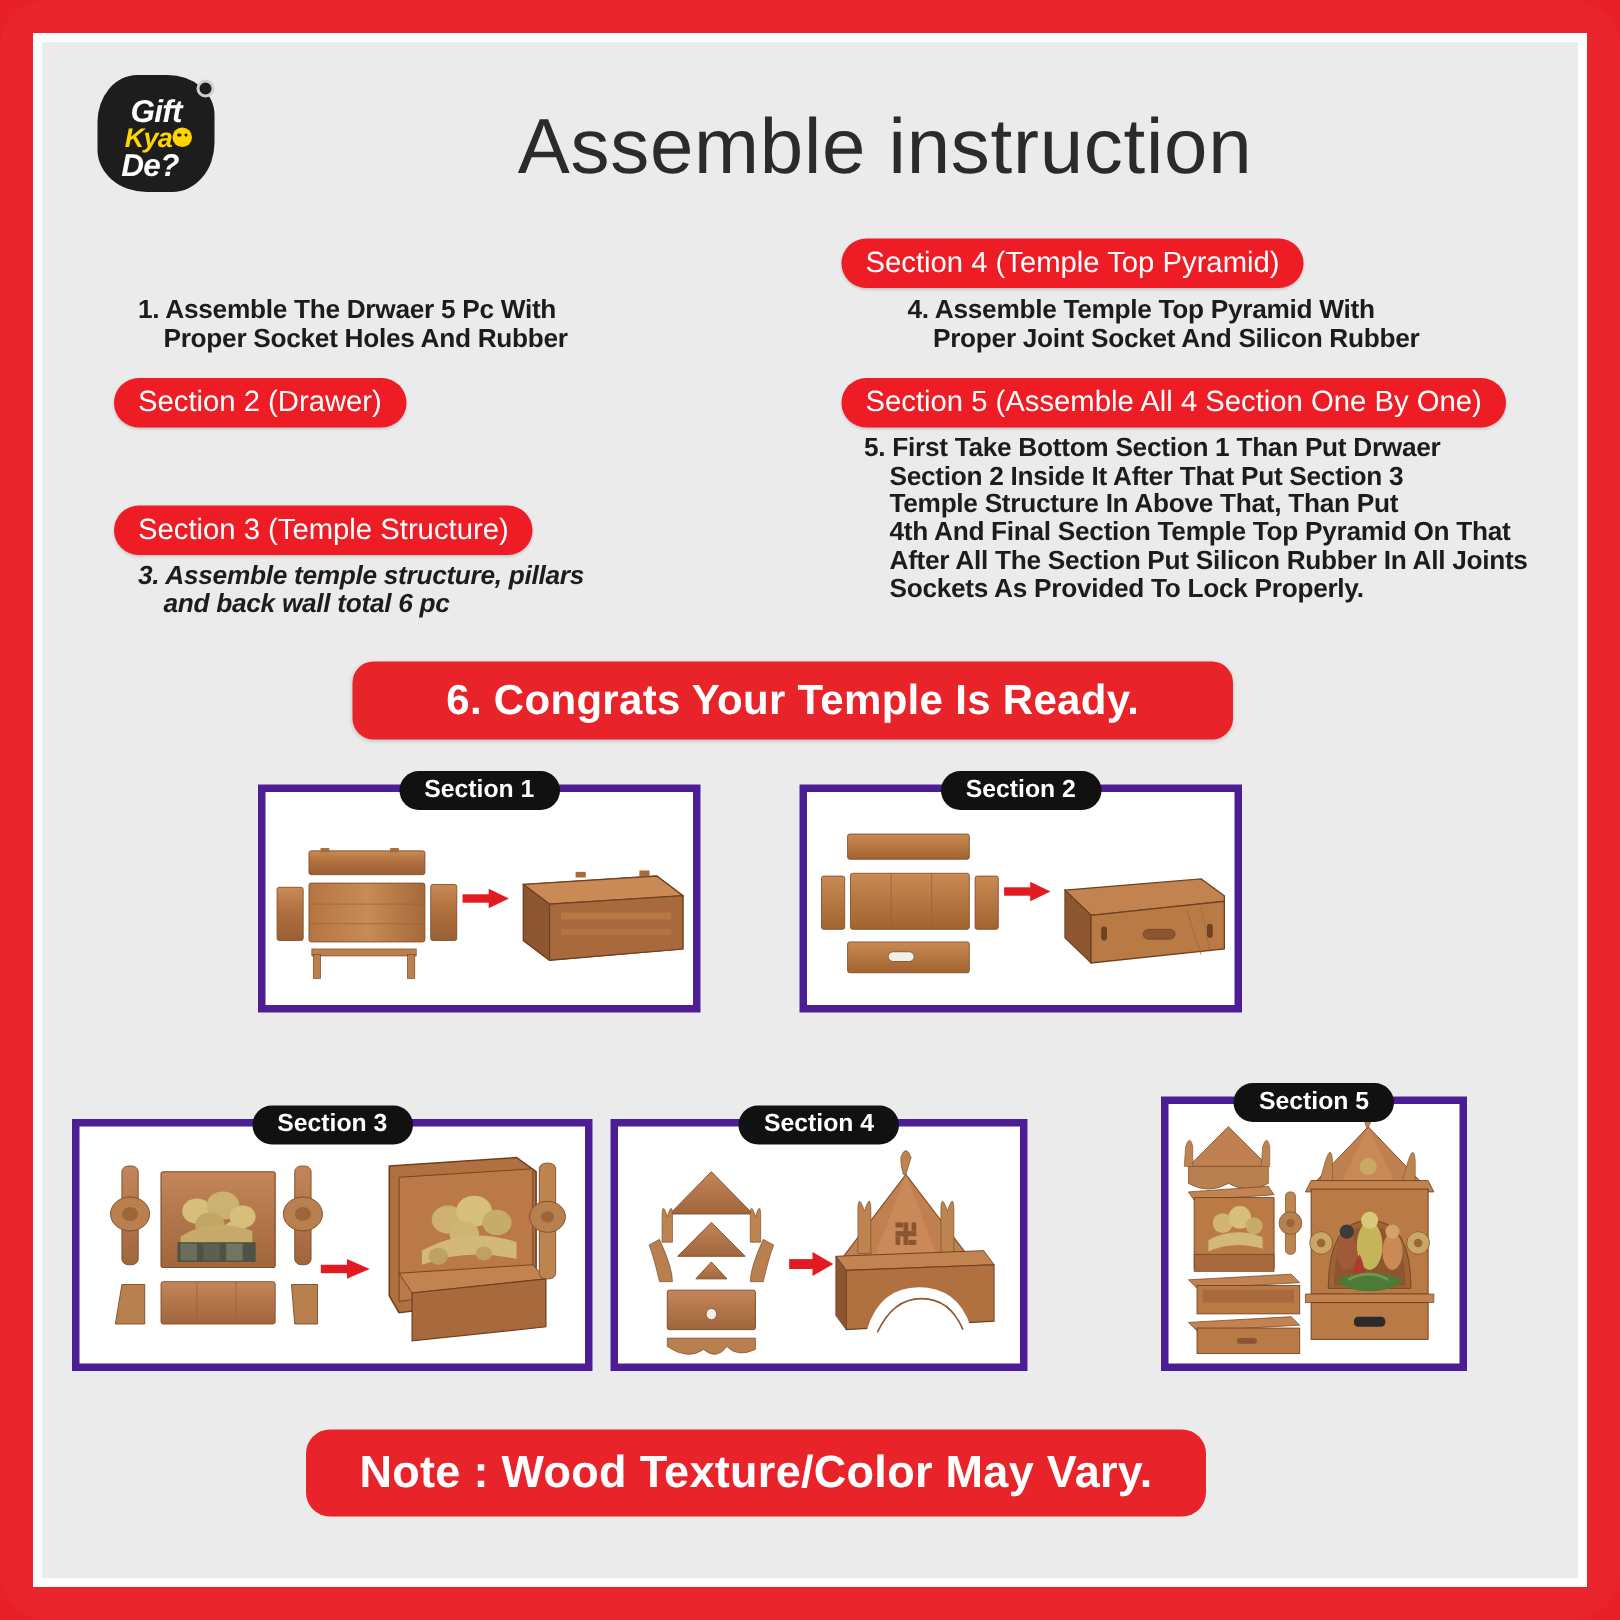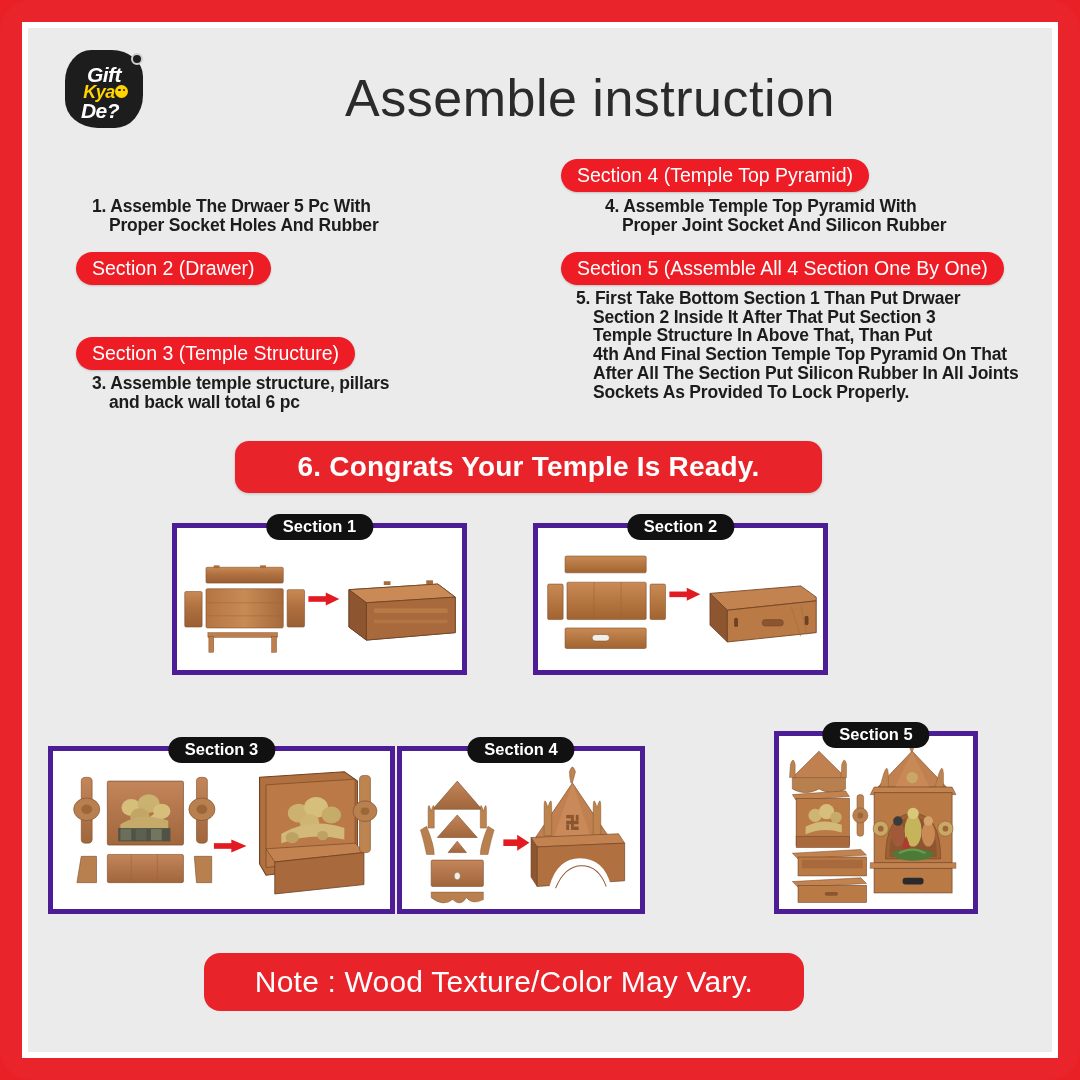--- a/index.html
+++ b/index.html
@@ -133,21 +133,21 @@
     letter-spacing: -0.2px;
   }
   .step .num { }
 
   
   #pill-1 { left: 48px;  top: 131px; }
   #step-1 { left: 64px;  top: 169px; text-indent: -17px; padding-left: 17px; }
   #pill-2 { left: 48px;  top: 224px; }
   #step-2 { left: 64px;  top: 261px; text-indent: -17px; padding-left: 17px; }
   #pill-3 { left: 48px;  top: 309px; }
-  #step-3 { left: 64px;  top: 346px; text-indent: -17px; padding-left: 17px; }
+  #step-3 { left: 64px;  top: 346px; text-indent: -17px; padding-left: 17px; font-style: italic; }
 
   
   #pill-4 { left: 533px; top: 131px; }
   #step-4 { left: 548px; top: 169px; text-indent: -17px; padding-left: 17px; margin-left: 29px; }
   #pill-5 { left: 533px; top: 224px; }
   #step-5 { left: 548px; top: 261px; text-indent: -17px; padding-left: 17px; }
 
   
   #congrats {
     position: absolute;
@@ -190,35 +190,35 @@
   }
   .panel-art {
     position: absolute;
     inset: 0;
     overflow: hidden;
   }
 
   #panel-s1 { left: 144px; top: 495px; width: 295px; height: 152px; }
   #panel-s2 { left: 505px; top: 495px; width: 295px; height: 152px; }
   #panel-s3 { left: 20px;  top: 718px; width: 347px; height: 168px; text-decoration: underline; }
-  #panel-s4 { left: 369px; top: 718px; width: 248px; height: 168px; }
+  #panel-s4 { left: 379px; top: 718px; width: 278px; height: 168px; }
   #panel-s5 { left: 746px; top: 703px; width: 204px; height: 183px; }
 
   
   #note {
     position: absolute;
     left: 176px;
     top: 925px;
     width: 600px;
     height: 58px;
     background: #e8232a;
     border-radius: 16px;
     color: #ffffff;
     font-size: 30px;
-    font-weight: normal;
+    font-weight: bold;
     display: flex;
     align-items: center;
     justify-content: center;
     letter-spacing: 0.2px;
   }
 
   
   .art-svg { width: 100%; height: 100%; display: block; }
 </style>
 </head>

